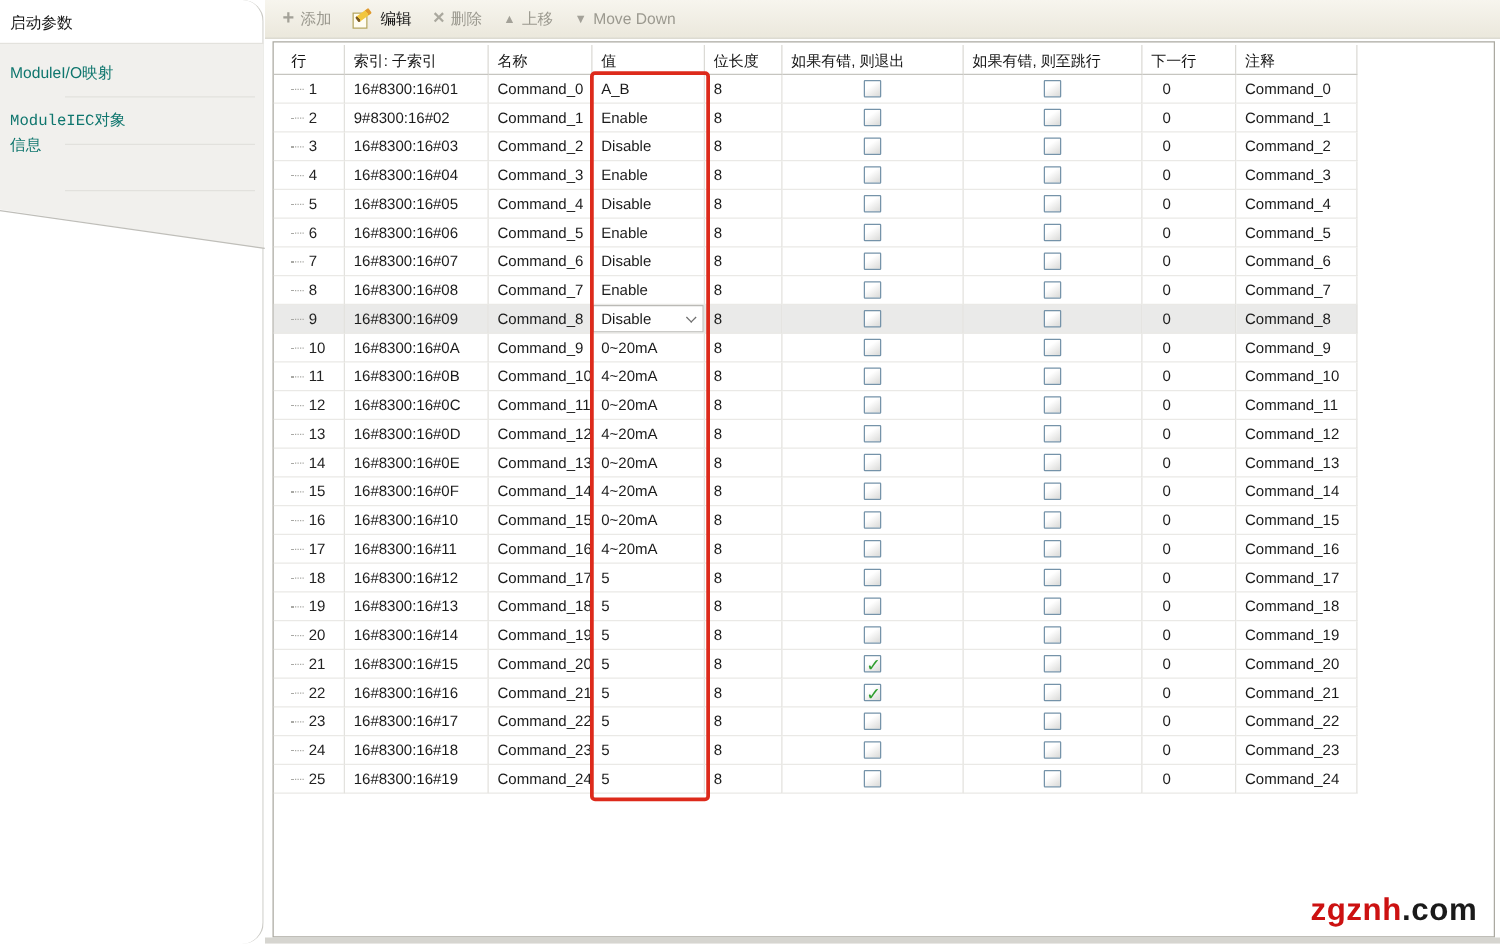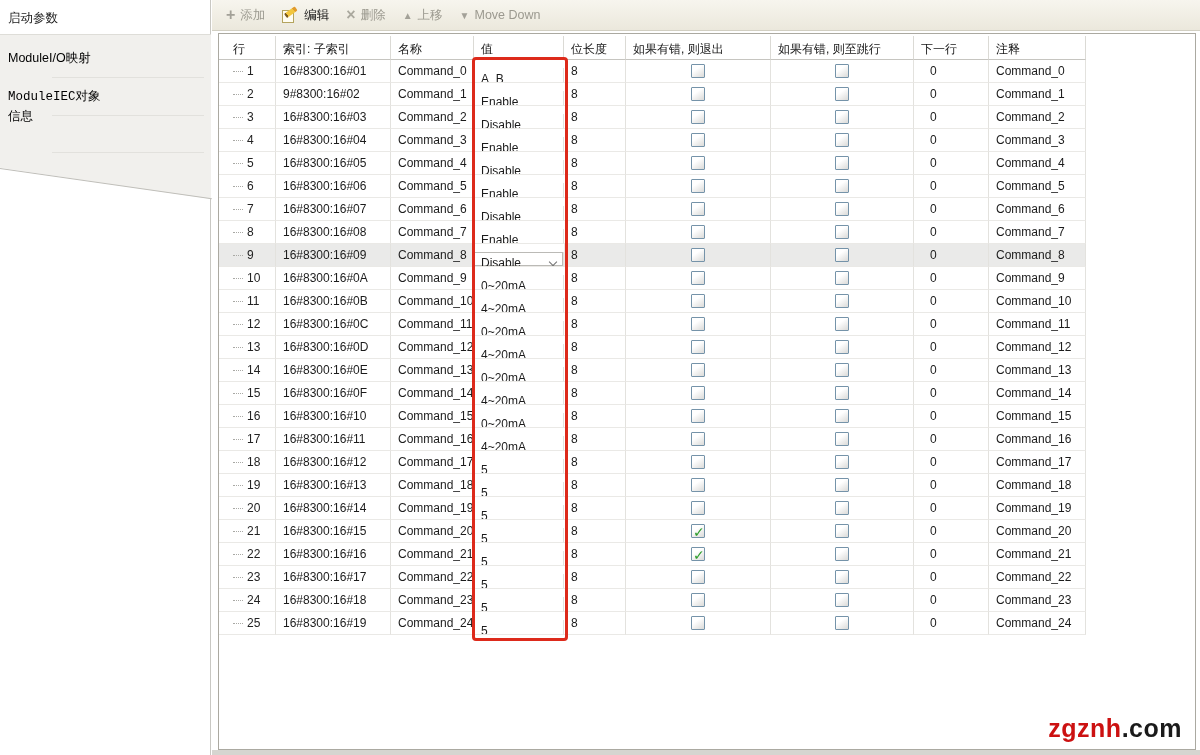--- a/index.html
+++ b/index.html
@@ -1,27 +1,27 @@
 <!DOCTYPE html>
 <html><head>
 <meta charset="utf-8">
 <style>
   * { margin:0; padding:0; box-sizing:border-box; }
   html,body { width:1200px; height:755px; background:#fff; overflow:hidden;
               font-family:"Liberation Sans","DejaVu Sans",sans-serif; font-size:12px; color:#1b1b1b; }
   .stage { position:relative; width:1200px; height:755px; background:#fff; }
 
   
-  .sidebar { position:absolute; left:0; top:0; width:211px; height:755px; background:#fff; border-right:1px solid #c9c8c3; }
+  .sidebar { position:absolute; left:0; top:0; width:211px; height:755px; background:#fff; border-right:1px solid #c9c8c3;border-radius:17px; }
   .tab-active { position:absolute; left:8px; top:10px; font-size:12.5px; color:#1a1a1a; white-space:nowrap; }
   .tab-block { position:absolute; left:0; top:34px; width:211px; height:165px; background:#f1f0ed;
                border-top:1px solid #deddd8; clip-path:polygon(0 0,100% 0,100% 100%,0 81%); }
   .tab-diagonal { position:absolute; left:0; top:168px; width:214px; height:1px; background:#bfbeb9;
                   transform:rotate(8.1deg); transform-origin:0 0; }
-  .side-item { position:absolute; left:8px; white-space:nowrap; color:#000000; font-size:12.5px; }
+  .side-item { position:absolute; left:8px; white-space:nowrap; color:#0f766e; font-size:12.5px; }
   .side-sep  { position:absolute; left:52px; right:6px; height:1px; background:#e2e1dd; }
 
   
   .main { position:absolute; left:212px; top:0; width:988px; height:755px; background:#fff; }
   .toolbar { position:absolute; left:0; top:0; width:988px; height:31px;
              background:linear-gradient(#f7f5ee,#ebe8dc); border-bottom:1px solid #d2cfc2;
              display:flex; align-items:center; padding-left:14px; gap:17px; }
   .tbtn { display:flex; align-items:center; gap:5px; font-size:12.5px; color:#9b998f; white-space:nowrap; cursor:default; }
   .tbtn.enabled { color:#111;justify-content:flex-end; }
   .ic-plus { font-size:16px; font-weight:bold; color:#a3a198; line-height:14px; }
@@ -46,21 +46,21 @@
           line-height:22px; white-space:nowrap; overflow:hidden; }
   .line-cell { padding-left:14px; color:#222; }
   .tree { display:inline-block; width:10px; border-bottom:1px dotted #a9a9a5; margin:0 4px 3px 0; }
   .next-cell { padding-left:16px; }
   .chk-cell { display:flex; align-items:center; justify-content:center; padding-left:0; }
   .checkbox { width:14px; height:14px; border:1px solid #7593a9; border-radius:1px;
               background:linear-gradient(145deg,#ffffff 35%,#dadad8); position:relative; }
   .checkbox.checked::after { content:"✓"; position:absolute; left:1px; top:-4px;
                              font-size:14px; font-weight:bold; color:#2f9e2e; }
   .grid-row.selected .cell { background:#eaeae9; }
-  .value-cell { position:relative;margin-top:8px; }
+  .value-cell { position:relative; }
   .grid-row.selected .value-cell { background:#fff; box-shadow:inset 0 0 0 1px #bbbab6; }
   .chev { position:absolute; right:7px; top:7px; width:6px; height:6px;
           border-right:1px solid #6e6e6e; border-bottom:1px solid #6e6e6e; transform:rotate(45deg); }
 
   .red-box { position:absolute; left:253px; top:23px; width:96px; height:584px;
              border:3px solid #dd2a1b; border-radius:4px; pointer-events:none; z-index:6; }
 
   .watermark { position:absolute; right:13px; bottom:6px; font-size:25px; font-weight:bold;
                letter-spacing:.5px; white-space:nowrap; }
   .wm-brand { color:#cc1111; }

